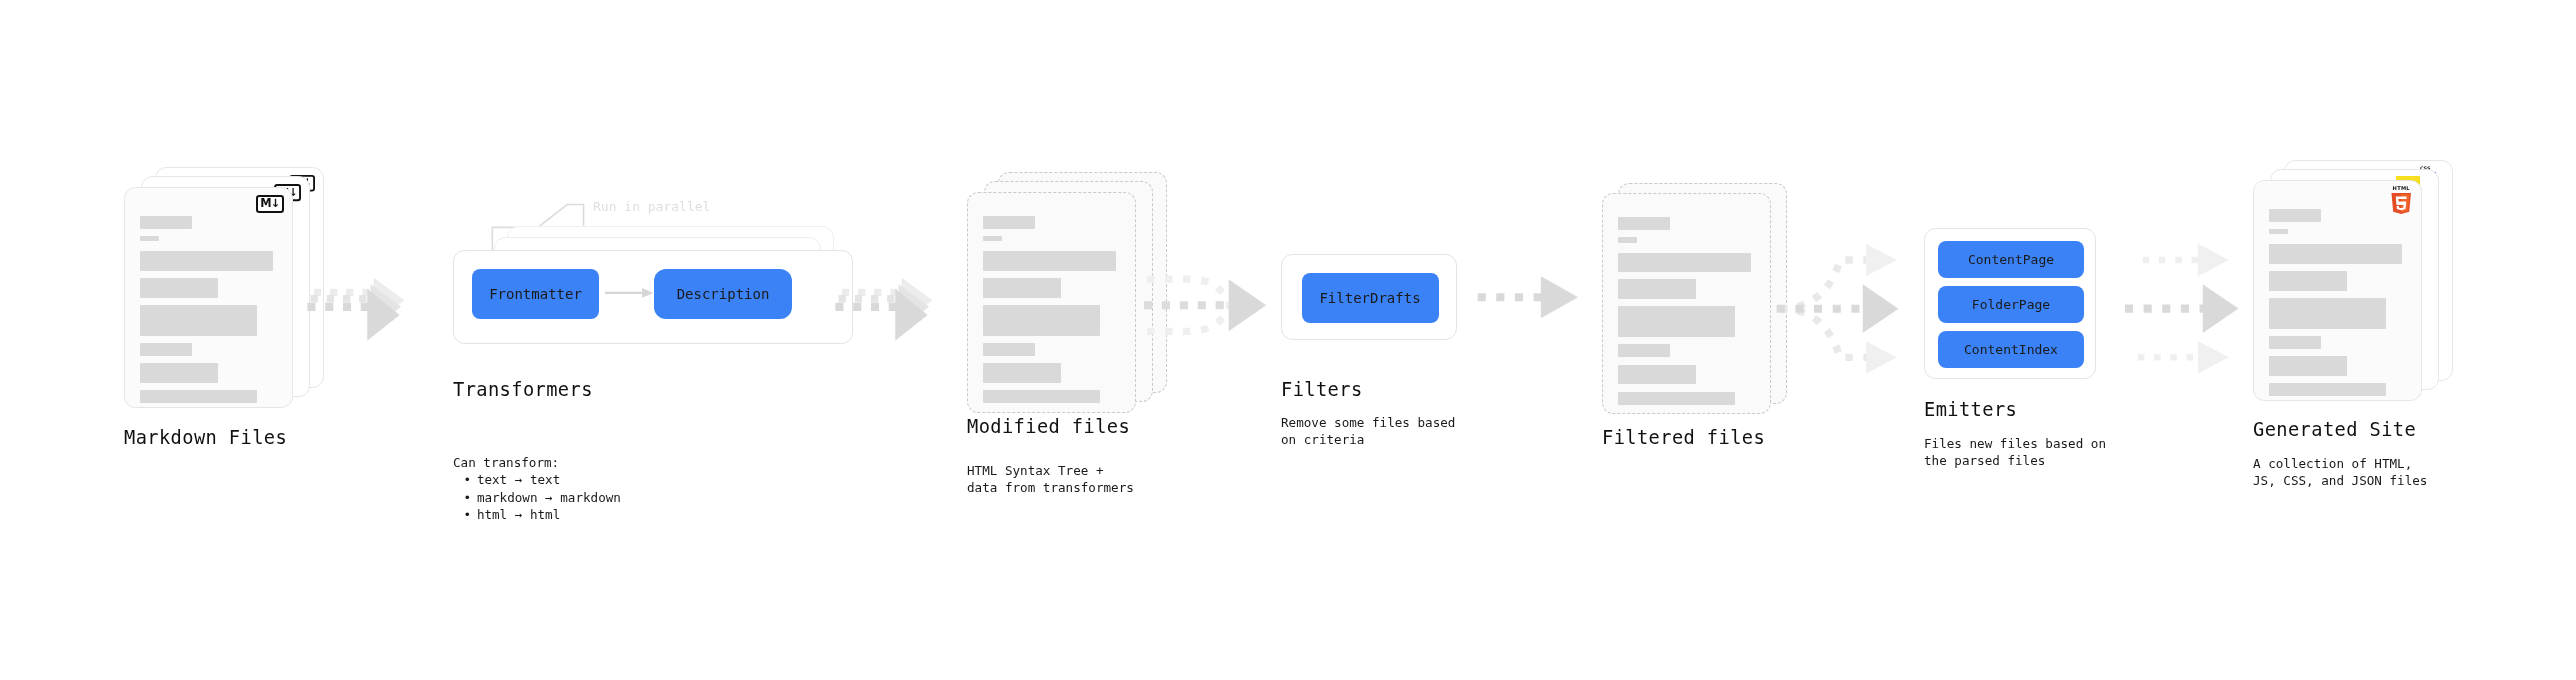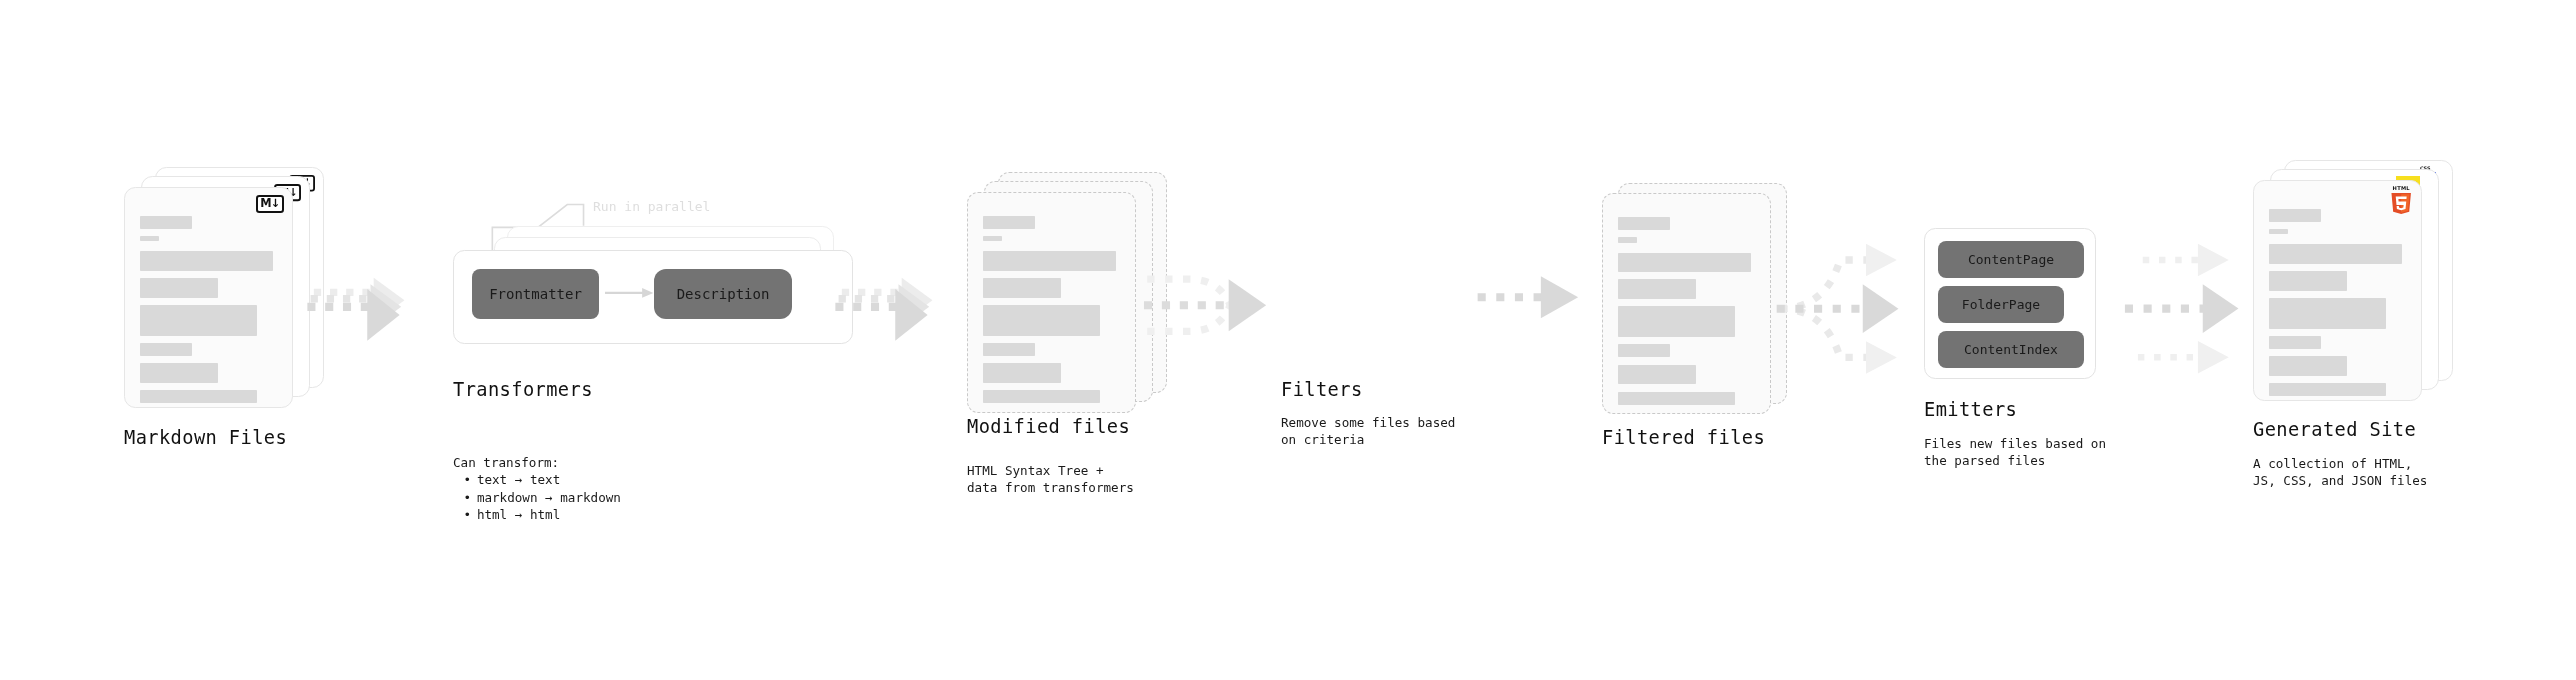--- a/index.html
+++ b/index.html
@@ -65,21 +65,21 @@
 
   
   .groupbox {
     position: absolute;
     border: 1.3px solid #e3e3e3;
     border-radius: 11.4px;
     background: #ffffff;
   }
   .pill {
     position: absolute;
-    background: #737373;
+    background: #3b82f6;
     border-radius: 8.1px;
     display: flex; align-items: center; justify-content: center;
     font-size: 14px; color: #1a1a1a;
     letter-spacing: 0px;
     white-space: nowrap;
   }
 
   
   .title {
     position: absolute;
@@ -230,20 +230,23 @@
     <g fill="none" stroke="#efefef" stroke-width="9" stroke-dasharray="9 13">
       <path d="M10,26 L62,26 Q98,26 112,58"></path>
       <path d="M10,90 L62,90 Q98,90 112,58"></path>
     </g>
     <g fill="none" stroke="#dcdcdc" stroke-width="10" stroke-dasharray="10 12">
       <line x1="6" y1="58" x2="112" y2="58"></line>
     </g>
     <polygon points="110,26 156,58 110,90" fill="#d9d9d9"></polygon>
   </svg>
 
+  <div class="groupbox" style="left:1281px; top:254px; width:176px; height:86px;">
+    <div class="pill" style="left:19.5px; top:18px; width:137px; height:50px; font-size:14px;">FilterDrafts</div>
+  </div>
 
   <div class="title" style="left:1281px; top:379px;">Filters</div>
   <div class="sub" style="left:1281px; top:414px;">Remove some files based
 on criteria</div>
 
   <svg class="abs" style="left:1476px; top:276px;" width="107" height="49" viewBox="0 0 132 60">
     <g stroke="#d9d9d9" stroke-width="10" stroke-dasharray="10 13" fill="none">
       <line x1="2" y1="26" x2="84" y2="26"></line>
     </g>
     <polygon points="80,0 126,26 80,52" fill="#d9d9d9"></polygon>
@@ -275,21 +278,21 @@
     <polygon points="112,12 150,32 112,52" fill="#f0f0f0"></polygon>
     <polygon points="112,132 150,152 112,172" fill="#f0f0f0"></polygon>
     <g fill="none" stroke="#d9d9d9" stroke-width="10" stroke-dasharray="10 13">
       <line x1="2" y1="92" x2="112" y2="92"></line>
     </g>
     <polygon points="108,62 152,92 108,122" fill="#d9d9d9"></polygon>
   </svg>
 
   <div class="groupbox" style="left:1924px; top:228px; width:172px; height:151px;">
     <div class="pill" style="left:13px; top:12.2px; width:146px; height:37px; font-size:13px;">ContentPage</div>
-    <div class="pill" style="left:13px; top:57px; width:126px; height:37px; font-size:13px;">FolderPage</div>
+    <div class="pill" style="left:13px; top:57px; width:146px; height:37px; font-size:13px;">FolderPage</div>
     <div class="pill" style="left:13px; top:102px; width:146px; height:37px; font-size:13px;">ContentIndex</div>
   </div>
 
   <div class="title" style="left:1924px; top:399px;">Emitters</div>
   <div class="sub" style="left:1924px; top:435px;">Files new files based on
 the parsed files</div>
 
   <svg class="abs" style="left:2110px; top:234px;" width="145" height="146" viewBox="0 0 178 180">
     <g fill="none" stroke="#efefef" stroke-width="8" stroke-dasharray="8 12">
       <line x1="40" y1="32" x2="110" y2="32"></line>

